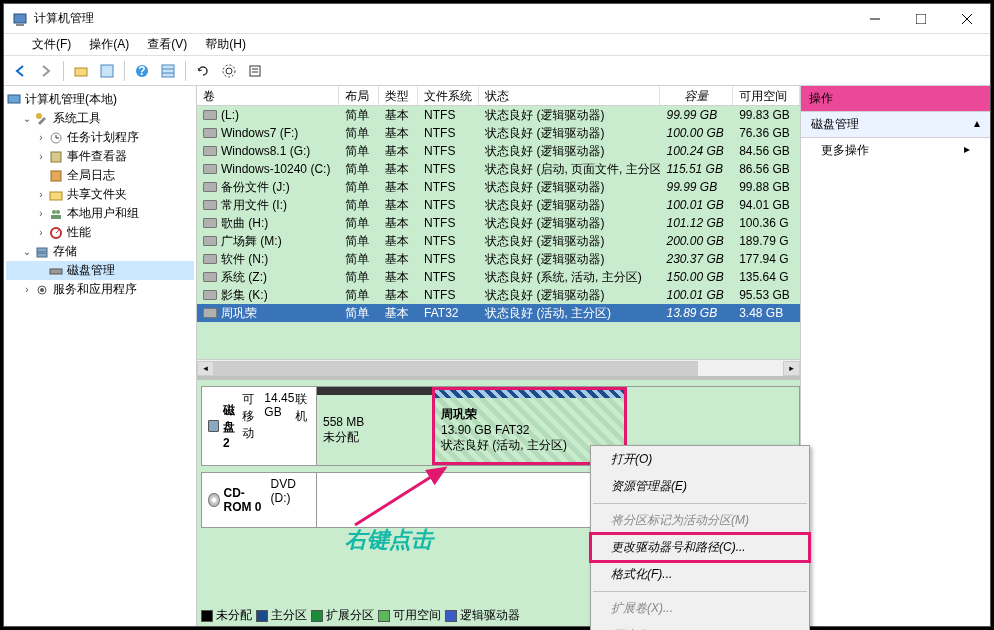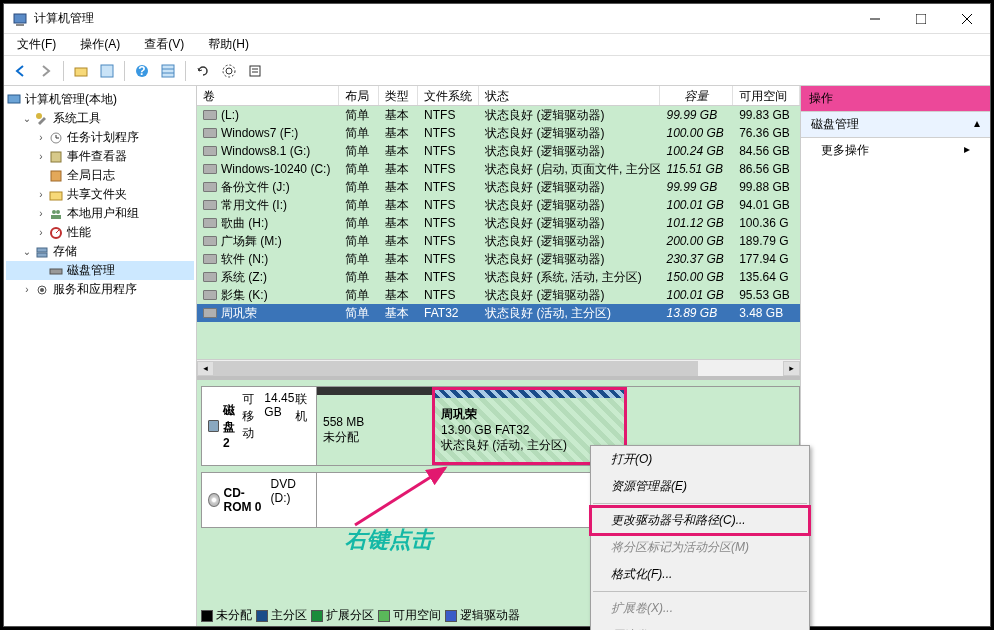--- a/index.html
+++ b/index.html
@@ -3,21 +3,21 @@
 <meta charset="utf-8">
 <style>
 * { margin: 0; padding: 0; box-sizing: border-box; font-family: "Microsoft YaHei", "Segoe UI", sans-serif; font-size: 12px; }
 body { background: #000; width: 994px; height: 630px; overflow: hidden; position: relative; }
 .window { position: absolute; top: 3px; left: 3px; width: 988px; height: 624px; background: #fff; display: flex; flex-direction: column; border: 1px solid #555; }
 .titlebar { height: 30px; display: flex; align-items: center; padding-left: 8px; background: #fff; border-bottom: 1px solid #e0e0e0; }
 .titlebar-icon { width: 16px; height: 16px; margin-right: 6px; }
 .titlebar-title { flex: 1; }
 .win-controls { display: flex; height: 100%; }
 .win-btn { width: 46px; height: 100%; display: flex; align-items: center; justify-content: center; cursor: pointer; }
-.menubar { height: 22px; display: flex; align-items: center; padding-left: 5px; gap: 8px; border-bottom: 1px solid #e0e0e0; }
+.menubar { height: 22px; display: flex; align-items: center; padding-left: 20px; gap: 2px; border-bottom: 1px solid #e0e0e0; }
 .menu-item { padding: 2px 8px; cursor: pointer; }
 .toolbar { height: 30px; display: flex; align-items: center; padding-left: 4px; gap: 2px; border-bottom: 1px solid #d0d0d0; }
 .tb-btn { width: 24px; height: 24px; display: flex; align-items: center; justify-content: center; cursor: pointer; border: 1px solid transparent; }
 .tb-sep { width: 1px; height: 20px; background: #ccc; margin: 0 3px; }
 .main-area { flex: 1; display: flex; overflow: hidden; }
 .tree-panel { width: 193px; border-right: 1px solid #ccc; padding: 4px 2px; overflow: auto; }
 .tree-node { display: flex; align-items: center; padding: 1px 0; cursor: pointer; white-space: nowrap; }
 .tree-node.selected { background: #cce8ff; }
 .tree-toggle { width: 14px; text-align: center; color: #555; font-size: 10px; }
 .tree-icon { width: 16px; height: 16px; margin-right: 3px; display: inline-flex; align-items: center; justify-content: center; }
@@ -524,22 +524,22 @@
       </div>
     </div>
 
   </div>
 </div>
 
 <div class="context-menu">
   <div class="cm-item">打开(O)</div>
   <div class="cm-item">资源管理器(E)</div>
   <div class="cm-sep"></div>
+  <div class="cm-item disabled">将分区标记为活动分区(M)</div>
   <div class="cm-item cm-highlight">更改驱动器号和路径(C)...</div>
-  <div class="cm-item disabled">将分区标记为活动分区(M)</div>
   <div class="cm-item">格式化(F)...</div>
   <div class="cm-sep"></div>
   <div class="cm-item disabled">扩展卷(X)...</div>
   <div class="cm-item disabled">压缩卷(H)...</div>
 </div>
 
 <div class="annotation" style="top:525px; left:345px;">右键点击</div>
 <svg class="arrow-svg" style="top:460px; left:345px;" width="110" height="70">
   <defs>
       <marker id="ah" markerWidth="8" markerHeight="8" refX="6" refY="3" orient="auto">

